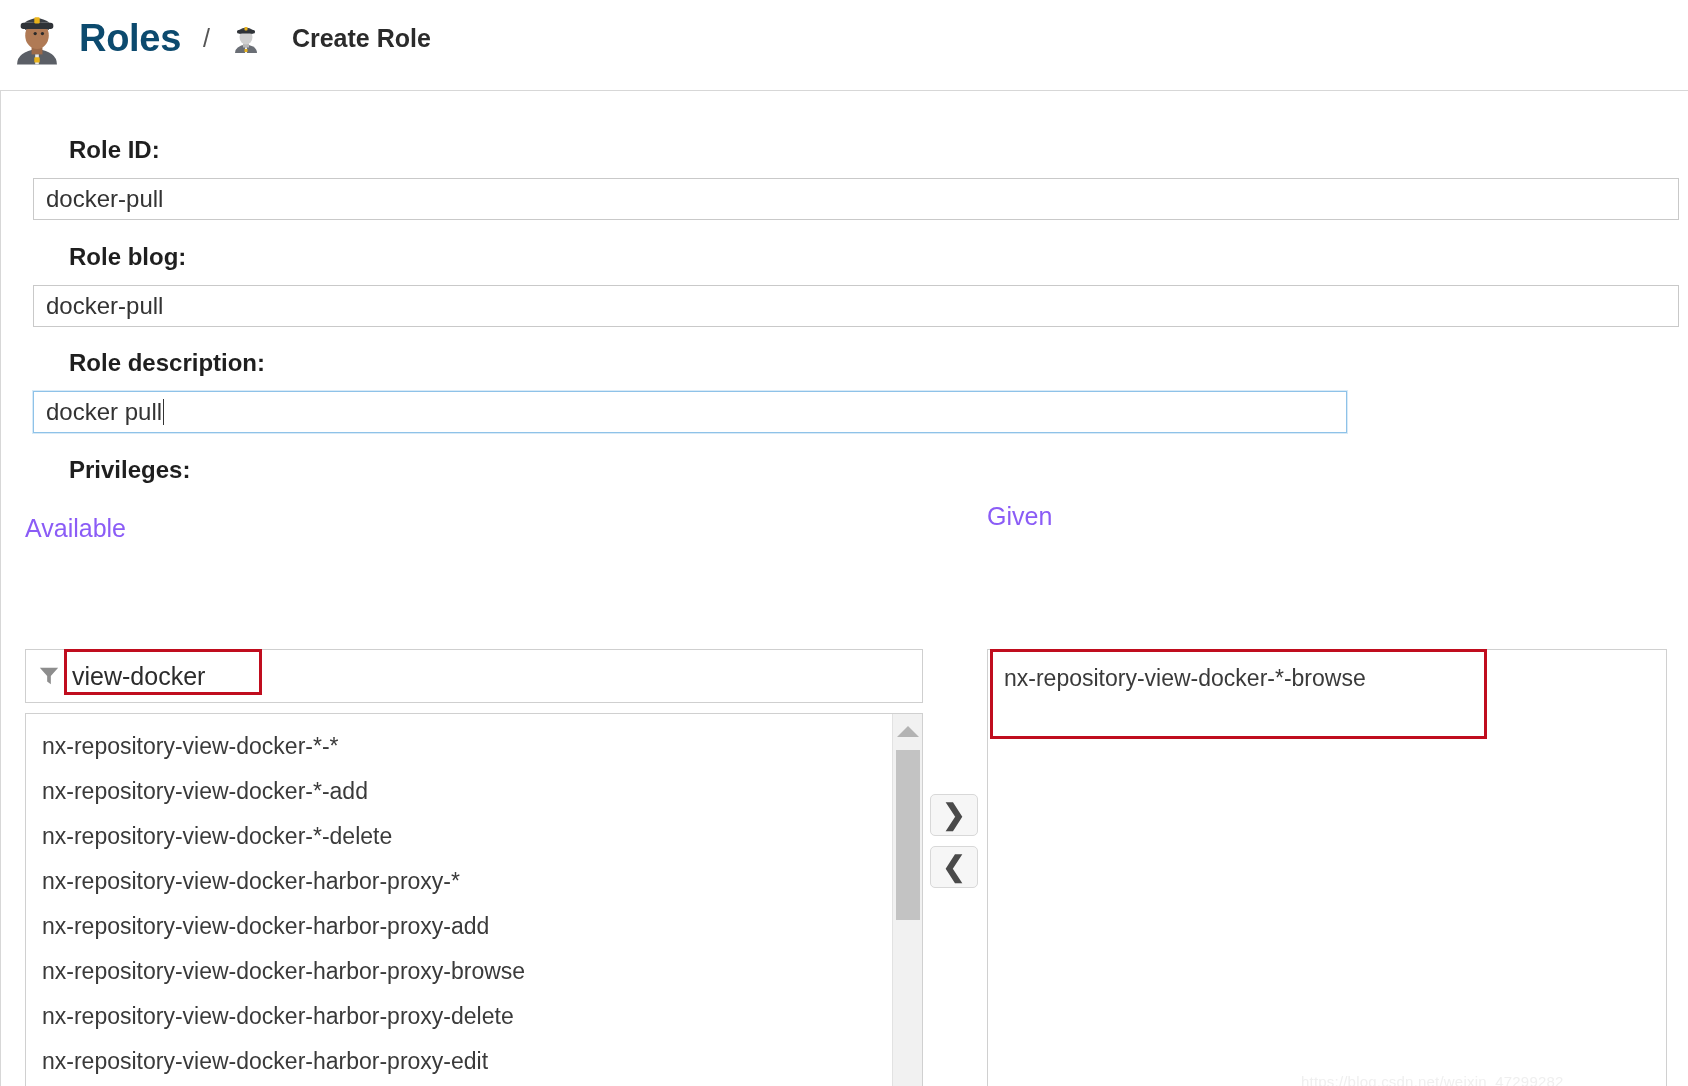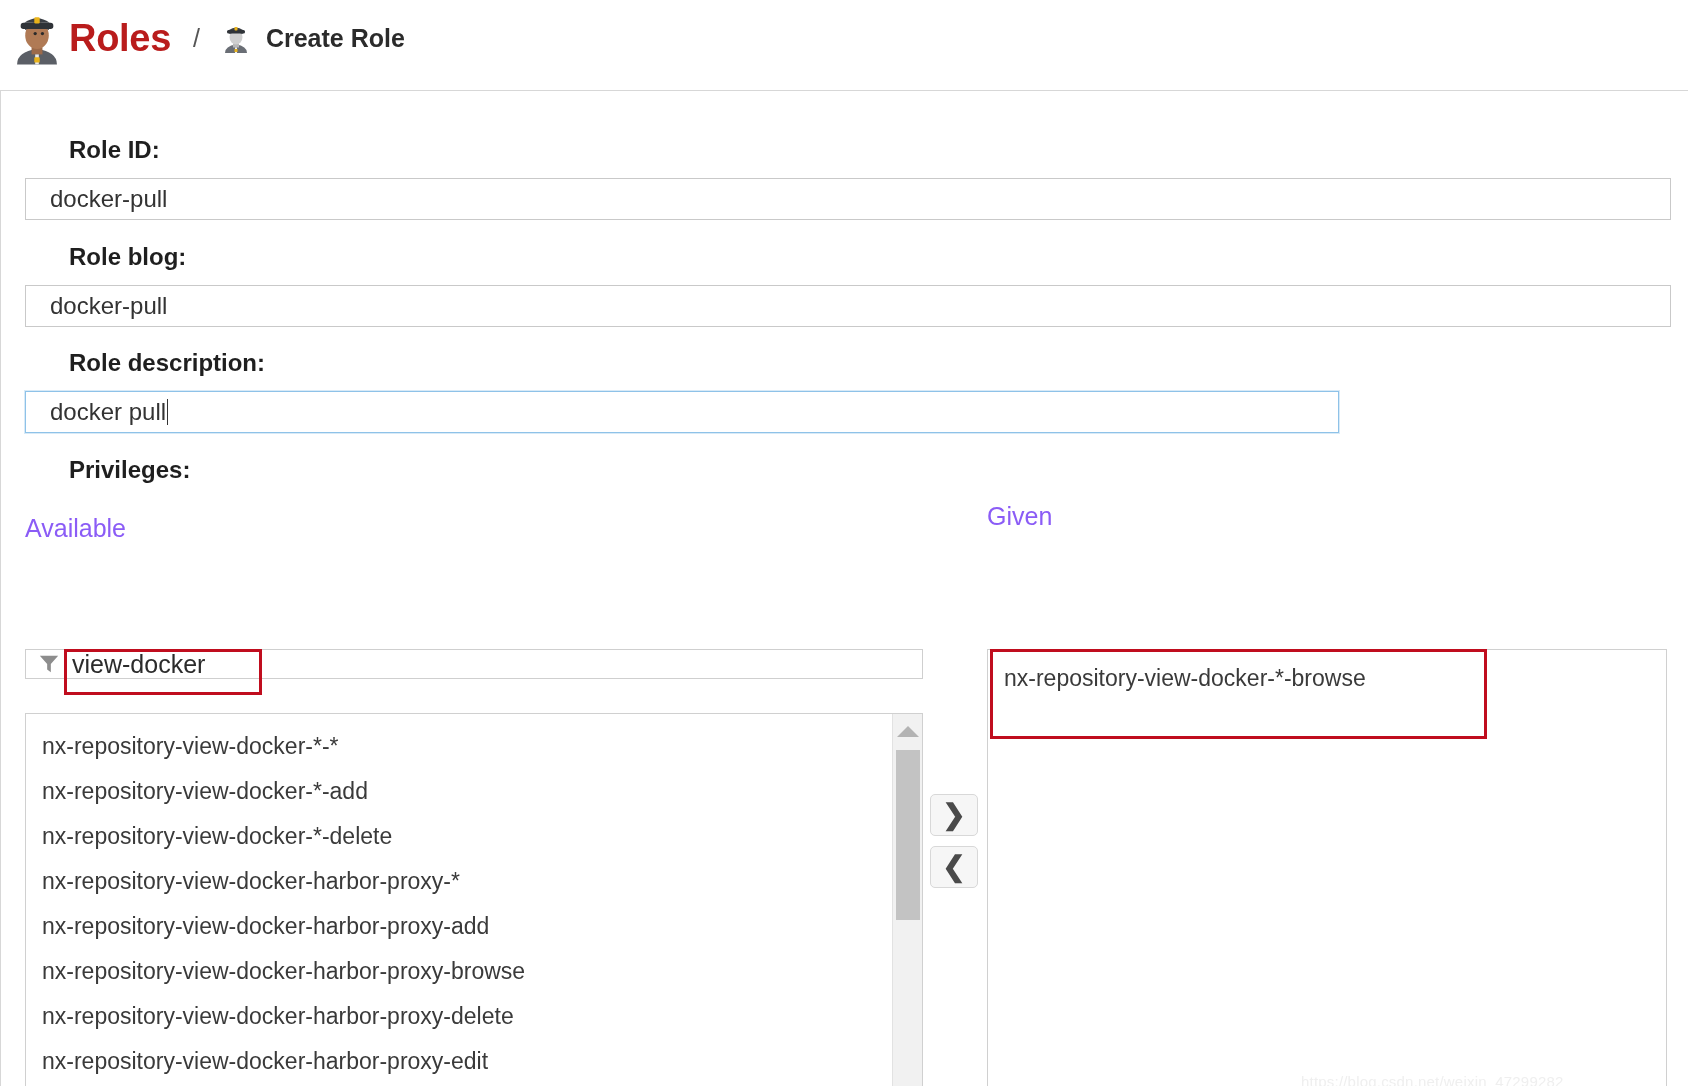--- a/index.html
+++ b/index.html
@@ -27,40 +27,40 @@
     background: #ffffff;
   }
   .bc-icon-lg {
     width: 58px; height: 60px;
     display: block;
     flex: 0 0 auto;
   }
   .bc-roles {
     font-size: 38px;
     font-weight: bold;
-    color: #b91c1c;
-    margin-left: 3px;
+    color: #0c4a6e;
+    margin-left: 13px;
     letter-spacing: -0.3px;
     white-space: nowrap;
   }
   .bc-sep {
     font-size: 25px;
     color: #555;
     margin: 0 20px 0 22px;
   }
   .bc-icon-sm {
     width: 32px; height: 34px;
     display: block;
     flex: 0 0 auto;
   }
   .bc-create {
     font-size: 25px;
     font-weight: bold;
     color: #2b2b2b;
-    margin-left: 14px;
+    margin-left: 30px;
     white-space: nowrap;
   }
 
   
   .panel {
     position: absolute;
     left: 0; top: 90px;
     width: 1688px; height: 996px;
     background: #ffffff;
     border-top: 1px solid #d7d7d7;
@@ -82,24 +82,25 @@
     margin-left: 44px;
   }
   .text-input {
     position: absolute;
     height: 42px;
     background: #ffffff;
     border: 1px solid #c9c9c9;
     font-family: "Liberation Sans", sans-serif;
     font-size: 24px;
     color: #333333;
-    padding: 0 24px;
+    padding: 0 12px;
     line-height: 40px;
     white-space: nowrap;
     overflow: hidden;
+    margin-left: 8px;
   }
   .text-input.focused {
     border: 1px solid #8ec2e8;
     box-shadow: 0 0 0 1px rgba(142,194,232,0.35);
   }
   .caret {
     display: inline-block;
     width: 1px;
     height: 26px;
     background: #333;
@@ -112,21 +113,21 @@
     position: absolute;
     font-size: 25px;
     color: #8b5cf6;
     white-space: nowrap;
   }
 
   
   .filter-box {
     position: absolute;
     left: 24px; top: 558px;
-    width: 898px; height: 30px;
+    width: 898px; height: 54px;
     border: 1px solid #cfcfcf;
     background: #ffffff;
     display: flex;
     align-items: center;
   }
   .funnel-icon {
     width: 22px; height: 22px;
     margin-left: 12px;
     flex: 0 0 auto;
   }

